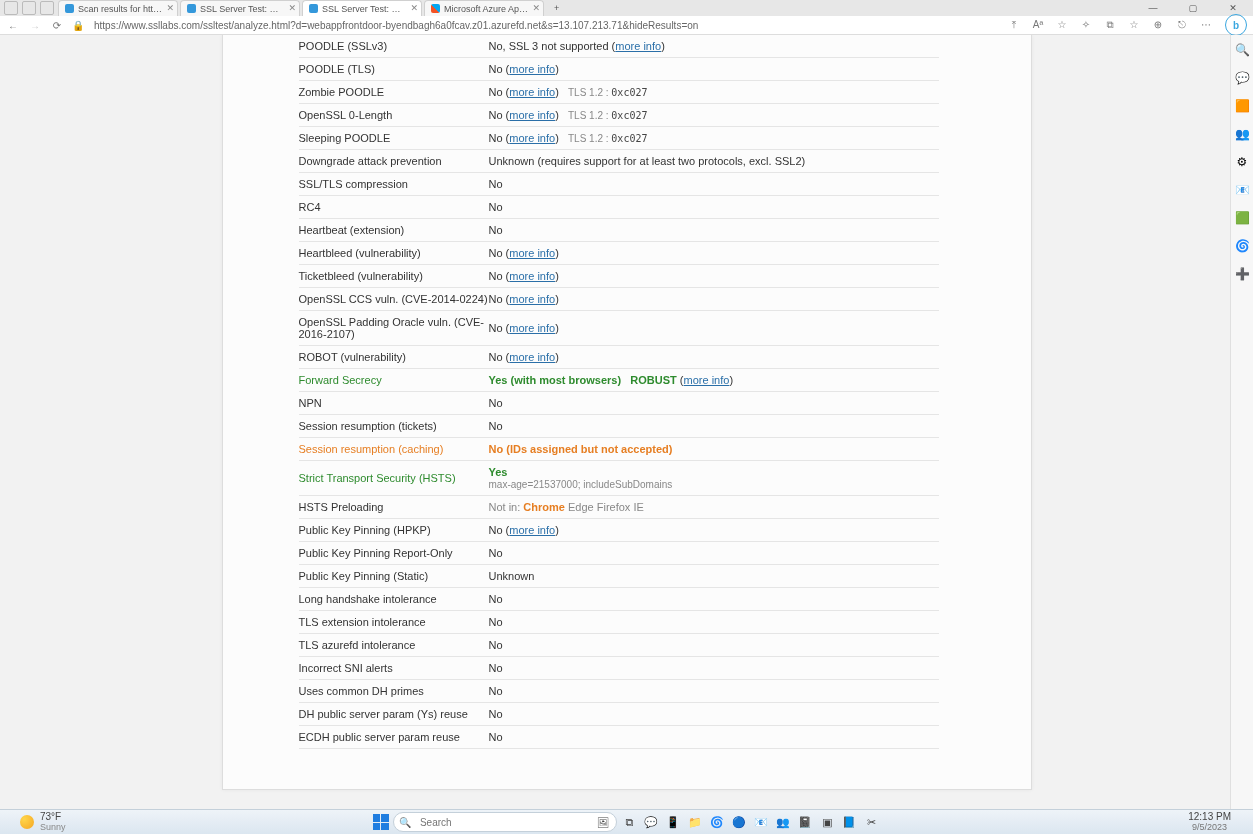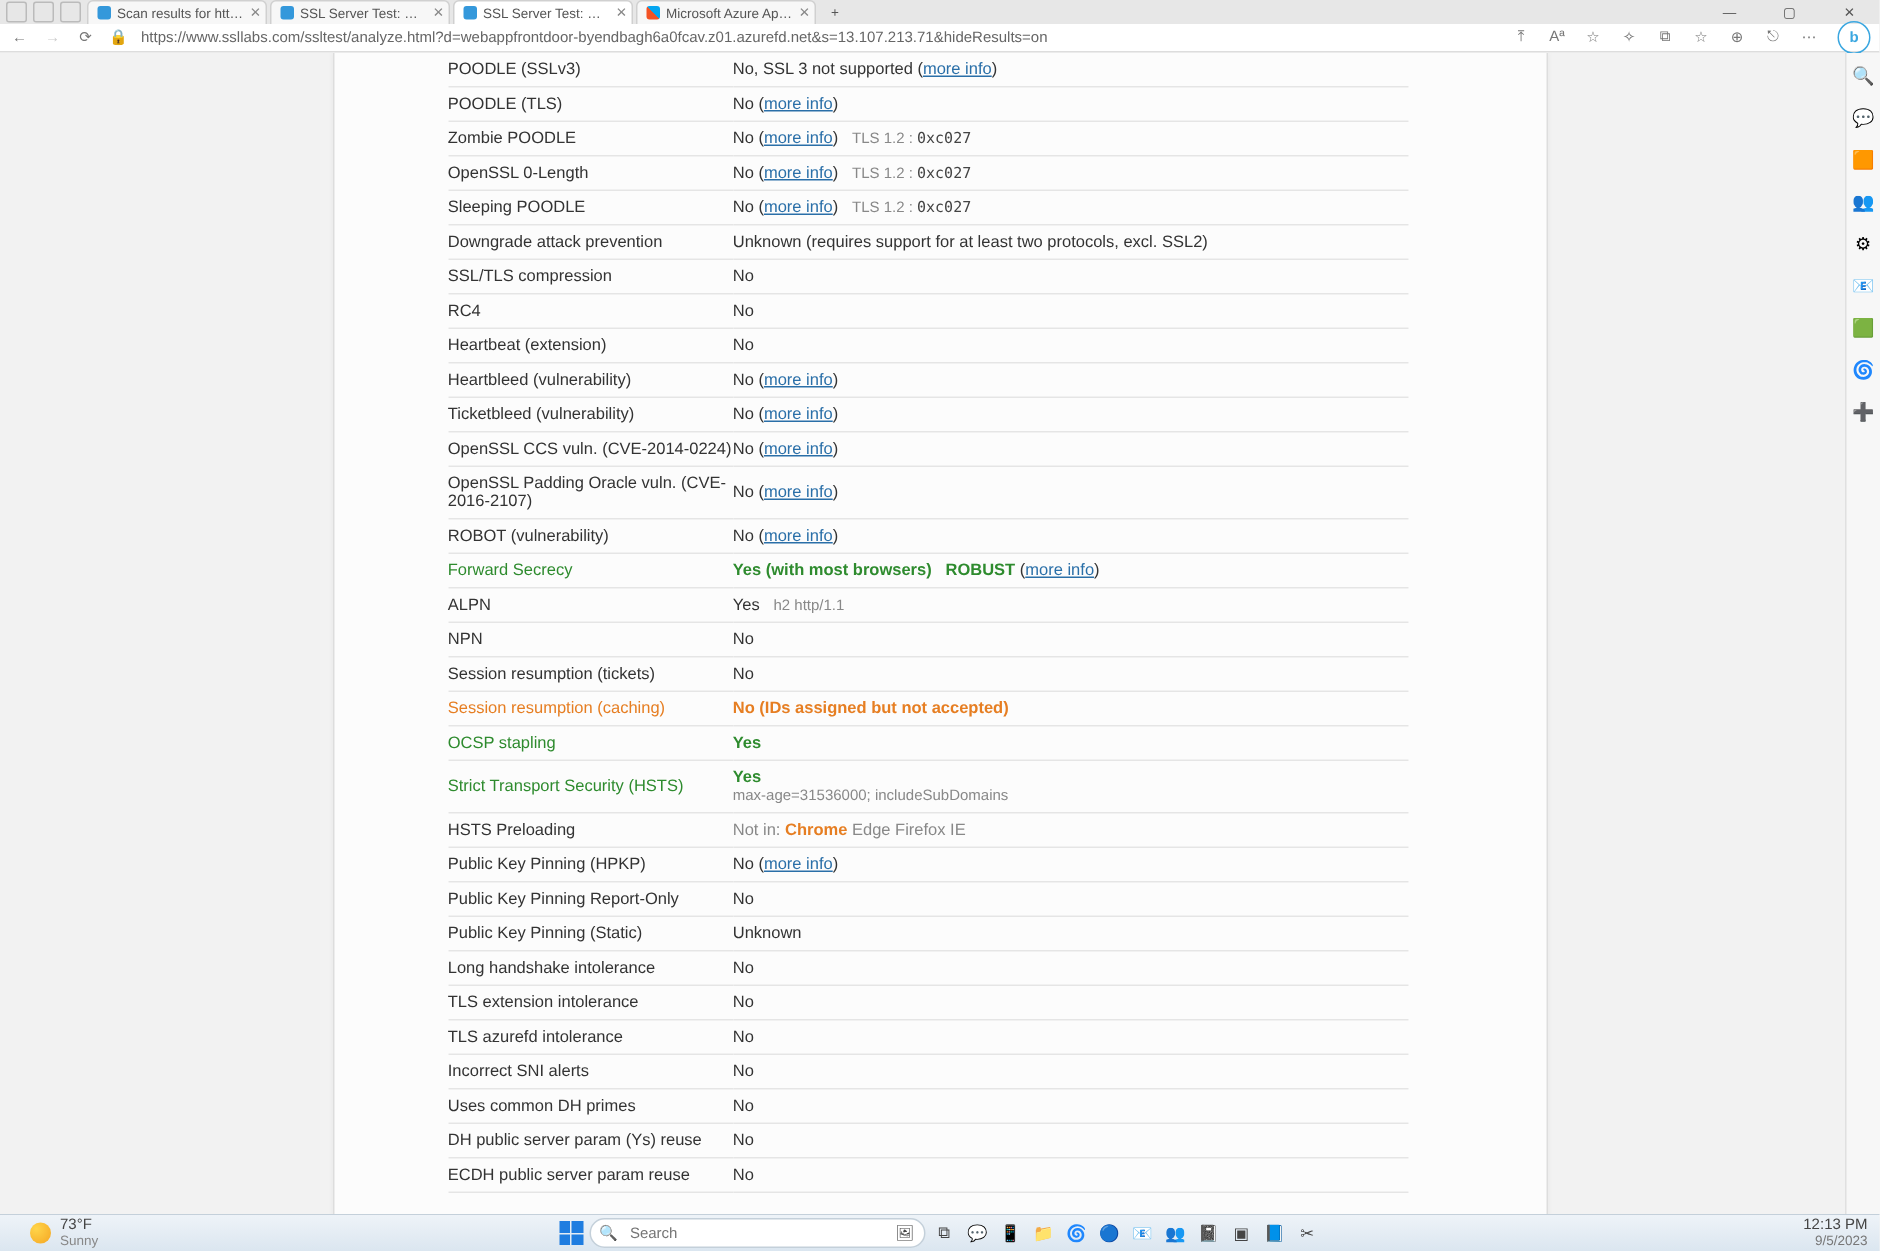--- a/index.html
+++ b/index.html
@@ -38,21 +38,21 @@
   .sidebar span{width:14px;height:14px;font-size:12px;text-align:center}
   
   .taskbar{position:fixed;bottom:0;left:0;right:0;height:24px;background:linear-gradient(#eef3f8,#dbe6f0);border-top:1px solid #c4d0da;display:flex;align-items:center;font-size:10px;color:#444}
   .weather{display:flex;align-items:center;gap:6px;padding-left:20px}
   .wic{width:14px;height:14px;background:radial-gradient(circle at 30% 30%,#ffd54a,#f5a623);border-radius:50%}
   .tcenter{position:absolute;left:50%;transform:translateX(-50%);display:flex;align-items:center;gap:4px}
   .win{width:16px;height:16px;display:grid;grid-template-columns:1fr 1fr;grid-template-rows:1fr 1fr;gap:1px}
   .win div{background:#1f7de0}
   .search{display:flex;align-items:center;background:#fff;border:1px solid #c4d0da;border-radius:12px;height:18px;width:210px;padding:0 6px;gap:6px}
   .tb-ic{width:18px;height:18px;border-radius:3px;display:flex;align-items:center;justify-content:center;font-size:11px}
-  .tray{margin-left:auto;padding-right:8px;text-align:right;line-height:10px}
+  .tray{margin-left:auto;padding-right:22px;text-align:center;line-height:10px}
 </style>
 </head>
 <body>
 
 <div class="brtabs">
   <span class="sq"></span>
   <span class="sq"></span>
   <span class="sq"></span>
   <div id="tabs-holder" style="display: flex; gap: 2px;">
       <div class="tab">
@@ -162,42 +162,34 @@
           </tr>
           <tr>
             <td class="lab">ROBOT (vulnerability)</td>
             <td>No (<span class="link">more info</span>)</td>
           </tr>
           <tr>
             <td class="lab green">Forward Secrecy</td>
             <td><span class="green">Yes (with most browsers)</span> &nbsp; <span class="green">ROBUST</span> (<span class="link">more info</span>)</td>
           </tr>
           <tr>
-            <td class="lab">ALPN</td>
-            <td>Yes &nbsp; <span class="small">h2 http/1.1</span></td>
-          </tr>
-          <tr>
             <td class="lab">NPN</td>
             <td>No</td>
           </tr>
           <tr>
             <td class="lab">Session resumption (tickets)</td>
             <td>No</td>
           </tr>
           <tr>
             <td class="lab orange">Session resumption (caching)</td>
             <td><span class="orange">No (IDs assigned but not accepted)</span></td>
           </tr>
           <tr>
-            <td class="lab green">OCSP stapling</td>
-            <td><span class="green">Yes</span></td>
-          </tr>
-          <tr>
             <td class="lab green">Strict Transport Security (HSTS)</td>
-            <td><span class="green">Yes</span><br><span class="small">max-age=31536000; includeSubDomains</span></td>
+            <td><span class="green">Yes</span><br><span class="small">max-age=21537000; includeSubDomains</span></td>
           </tr>
           <tr>
             <td class="lab">HSTS Preloading</td>
             <td><span style="color:#888">Not in:</span> <span class="orange">Chrome</span> <span style="color:#888">Edge   Firefox   IE</span></td>
           </tr>
           <tr>
             <td class="lab">Public Key Pinning (HPKP)</td>
             <td>No (<span class="link">more info</span>)</td>
           </tr>
           <tr>

